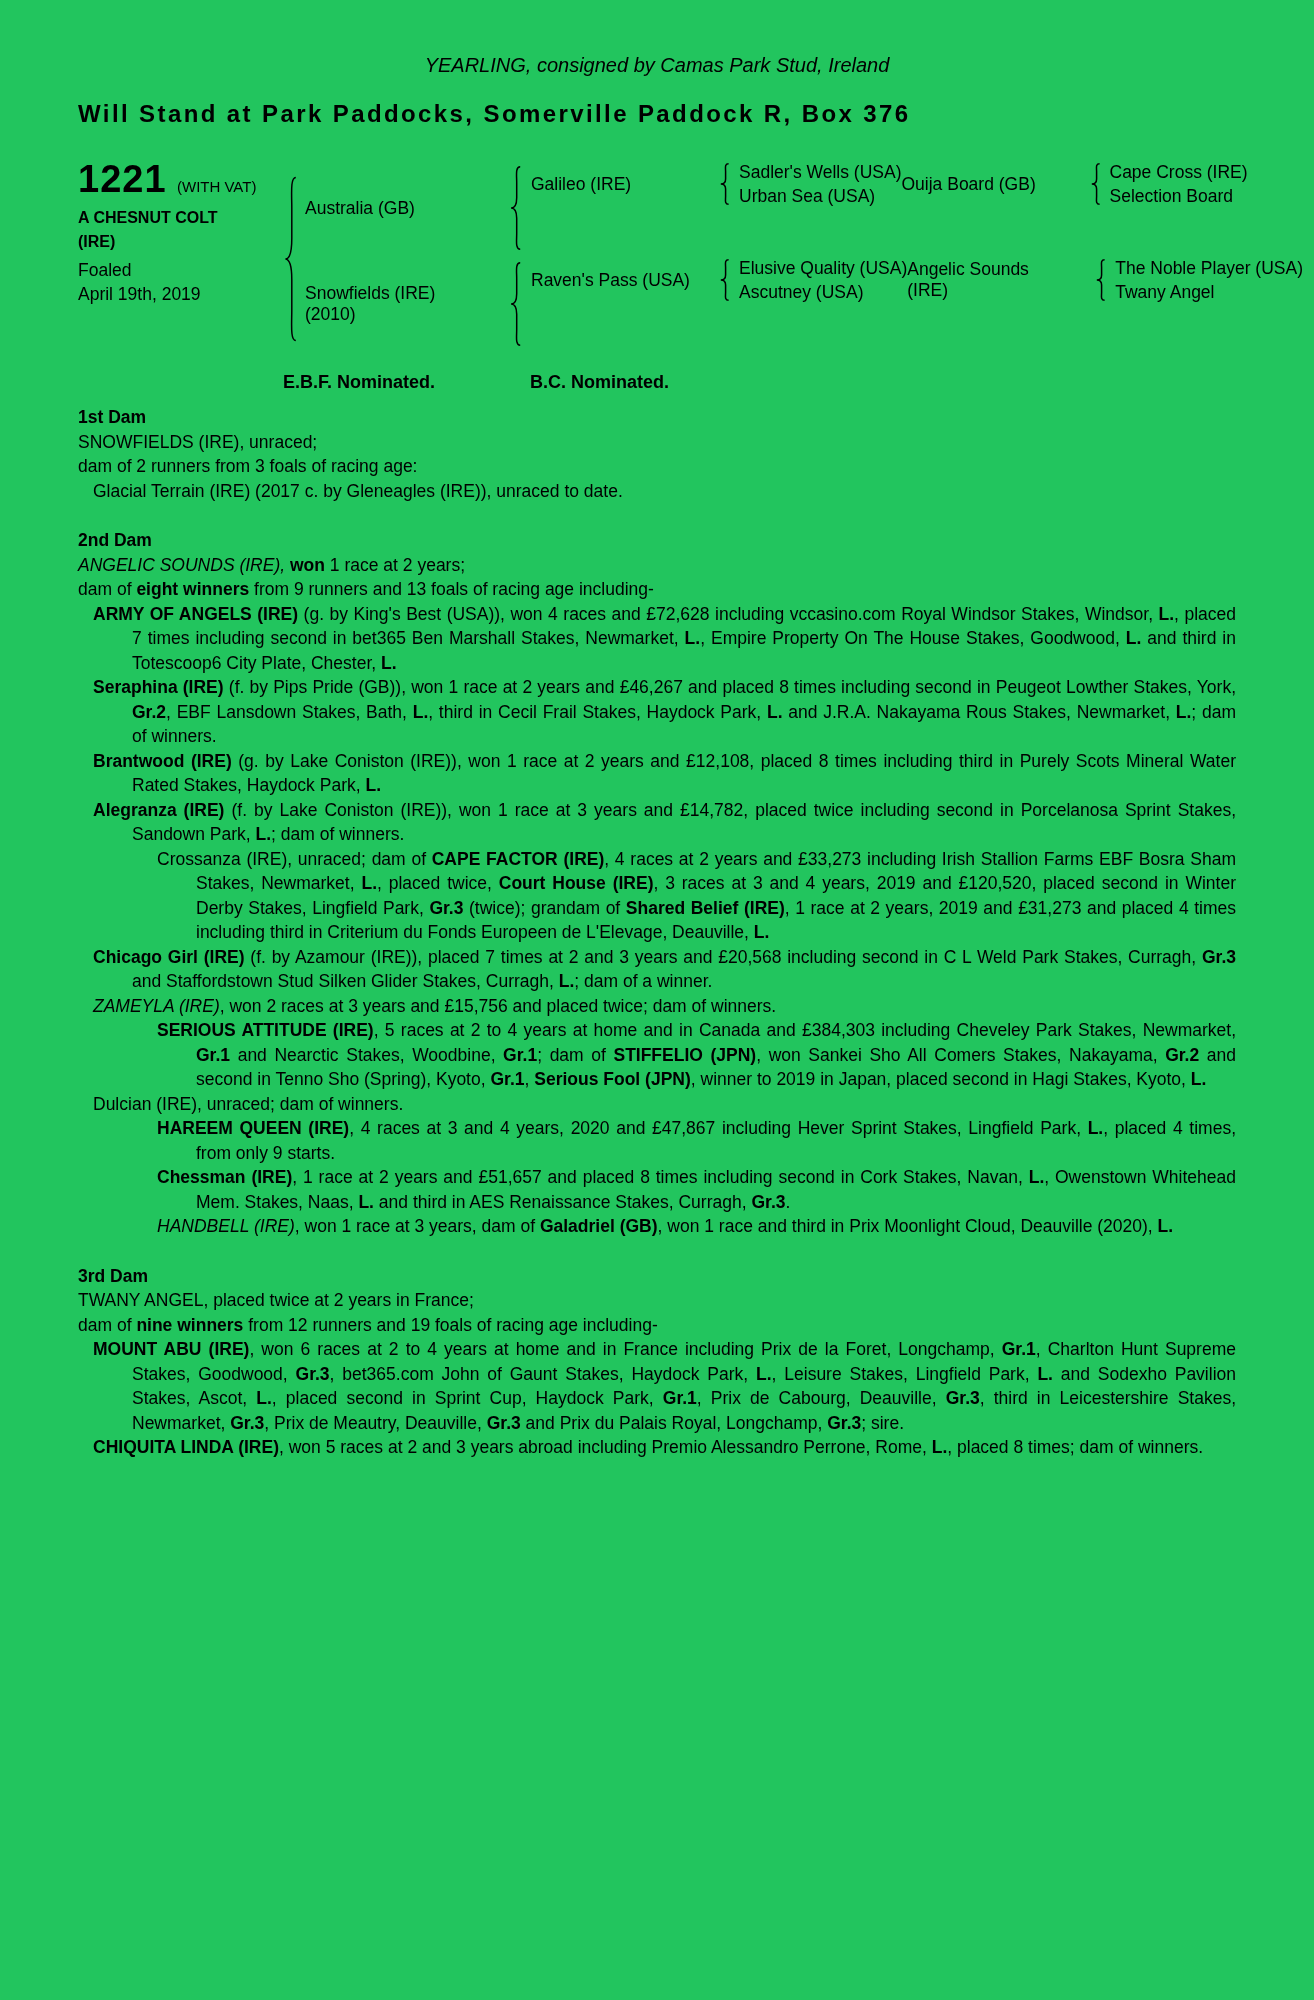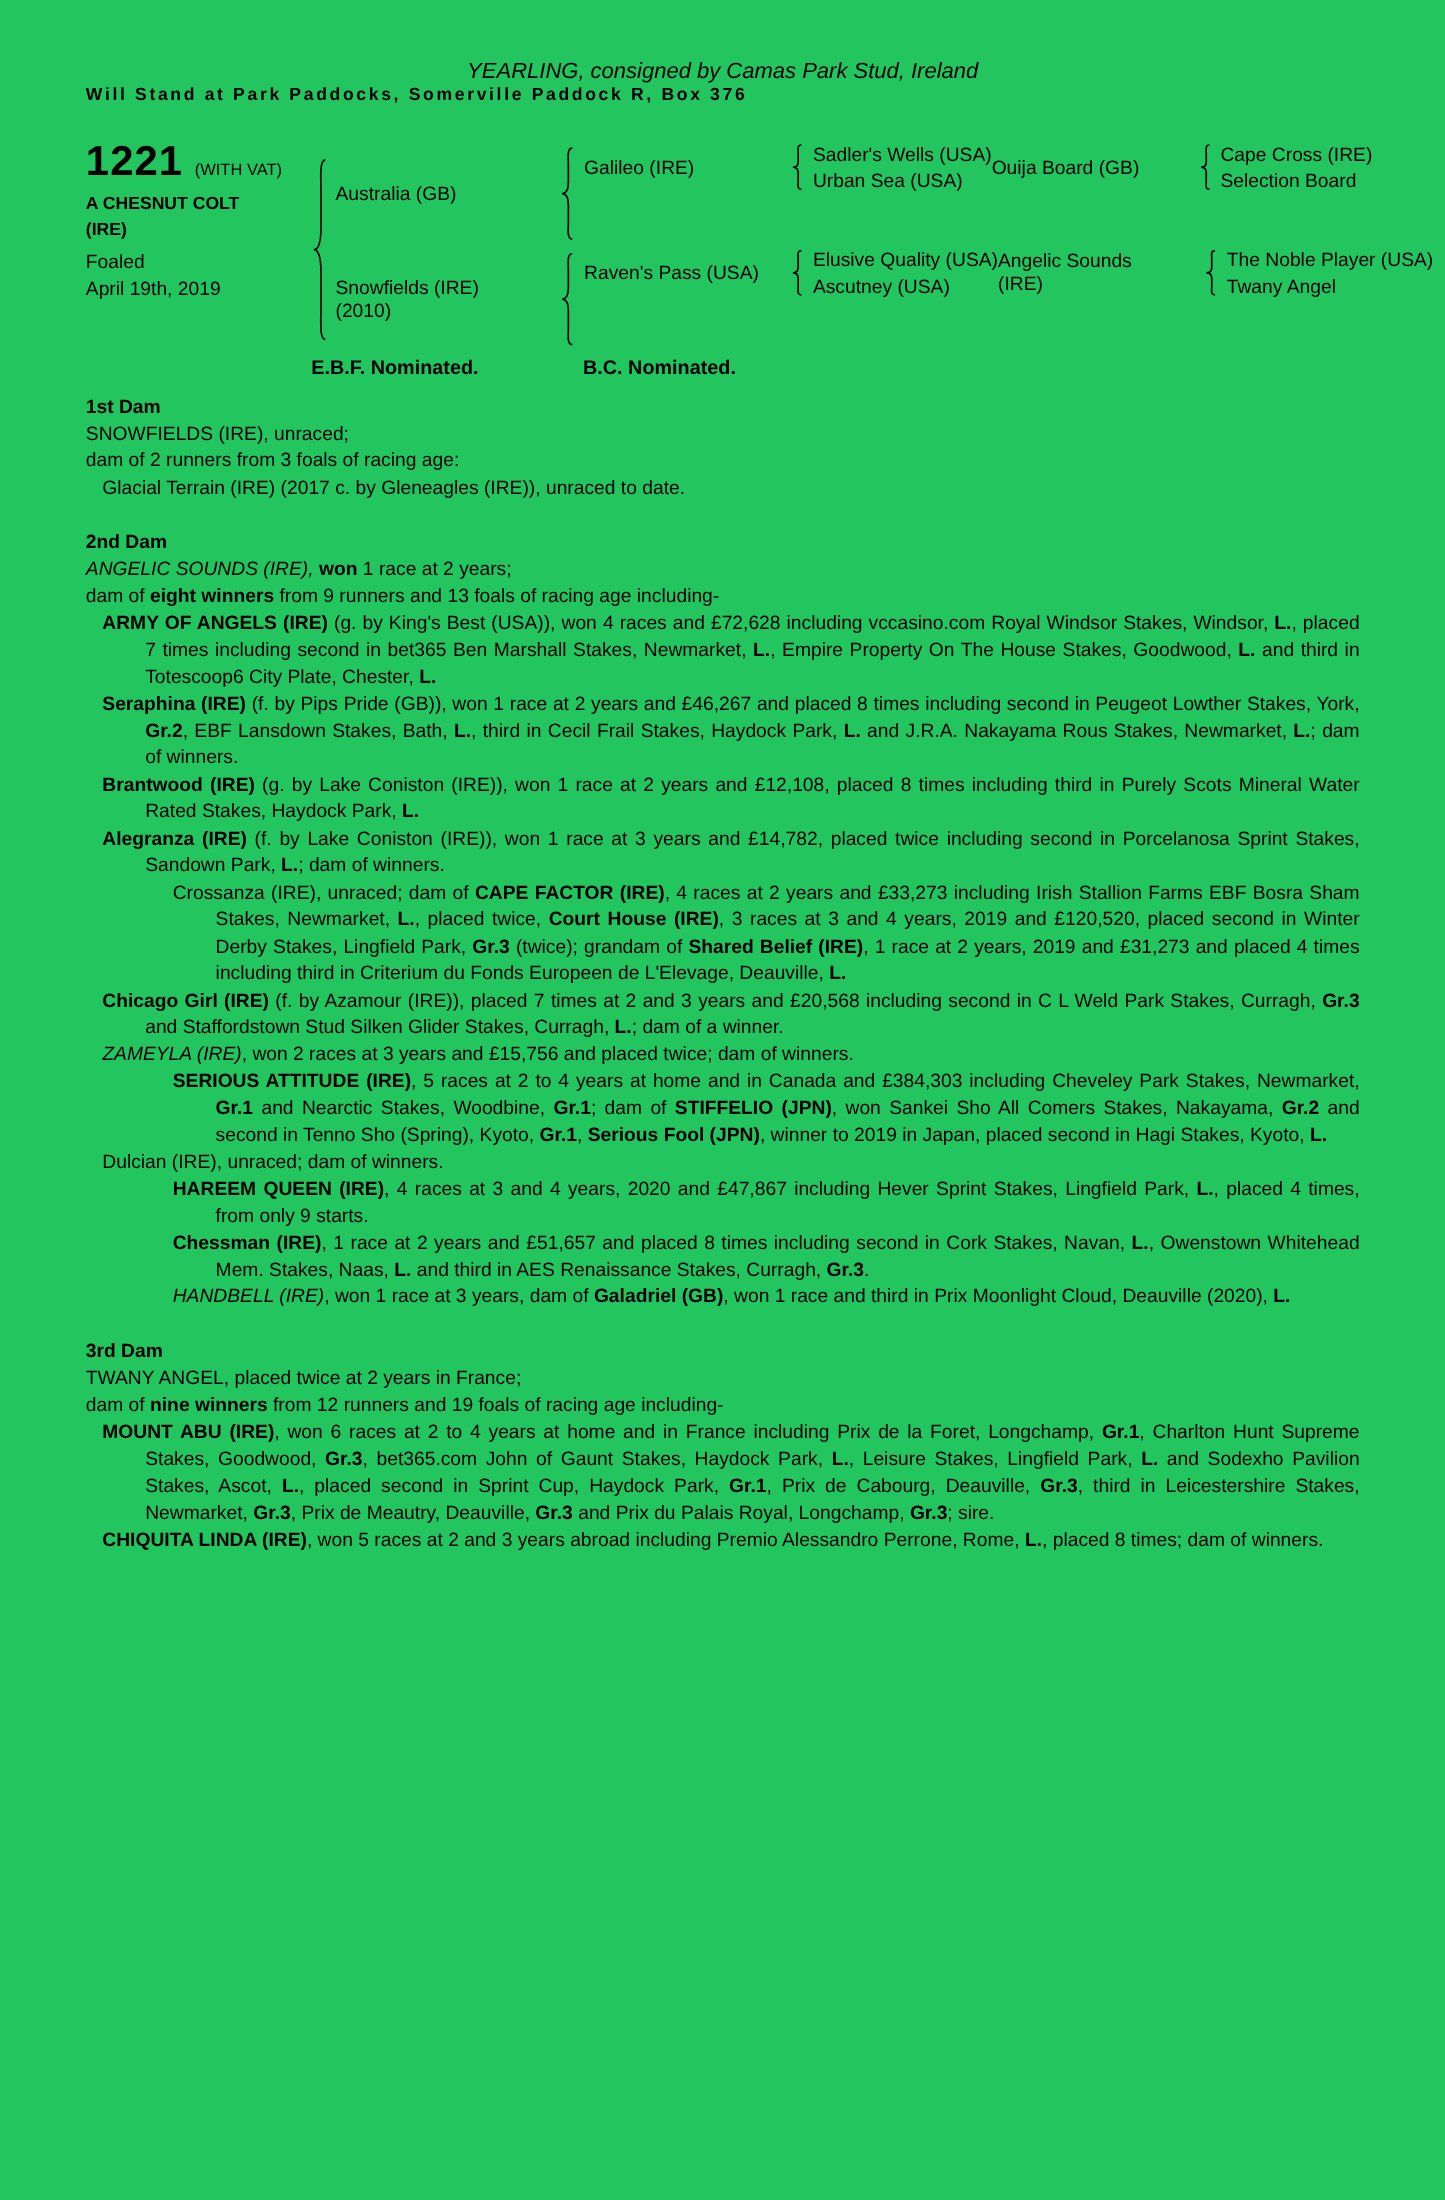--- a/index.html
+++ b/index.html
@@ -1,21 +1,21 @@
 <!DOCTYPE html>
 <html><head>
 <meta charset="utf-8">
 <style>
   * { box-sizing: border-box; }
   html, body { margin: 0; padding: 0; background: #ffffff; color: #000; }
   body { font-family: "Liberation Sans", sans-serif; }
   .page { width: 1314px; min-height: 2000px; padding: 52px 78px 40px 78px; background: #22c55e; }
 
   .consignor { text-align: center; font-style: italic; font-size: 20px; line-height: 26px; }
-  .stand { font-weight: bold; font-size: 16px; letter-spacing: 2.4px; }
+  .stand { font-weight: bold; font-size: 24px; letter-spacing: 2.4px; margin-top: 22px; }
 
   
   .pedigree-block { display: flex; margin-top: 32px; }
   .lot-block { width: 205px; flex: none; }
   .lot-line { white-space: nowrap; }
   .lot-number { font-weight: bold; font-size: 38px; line-height: 38px; letter-spacing: 1px; }
   .lot-vat { font-size: 15px; margin-left: 6px; }
   .lot-desc { font-weight: bold; font-size: 16px; line-height: 24px; margin-top: 8px; white-space: pre-line; }
   .lot-foaled, .lot-foaled-date { font-size: 17.5px; line-height: 24px; }
   .lot-foaled { margin-top: 4px; }
@@ -30,21 +30,21 @@
   .halves { display: flex; flex-direction: column; flex: 1; }
   .half { display: flex; height: 96px; }
   .cell { display: flex; align-items: center; font-size: 17.5px; line-height: 21px; white-space: pre-line; }
   .parent { width: 196px; flex: none; }
   .units { display: flex; flex-direction: row; flex: 1; }
   .unit { display: flex; height: 48px; }
   .gp { width: 180px; flex: none; }
   .ggcol { display: flex; flex-direction: column; justify-content: space-around; }
   .gg { height: 24px; display: flex; align-items: center; font-size: 17.5px; white-space: nowrap; }
 
-  .noms { display: flex; margin-left: 205px; margin-top: 4px; gap: 95px; }
+  .noms { display: flex; margin-left: 205px; margin-top: 20px; gap: 95px; }
   .nom { font-weight: bold; font-size: 18px; }
 
   
   #sections { margin-top: 10px; }
   .sec-head { font-size: 17.5px; line-height: 24.5px; font-weight: bold; margin-top: 25px; }
   #sections > .sec-head:first-child { margin-top: 12px; }
   .para { margin: 0; font-size: 17.5px; line-height: 24.5px; text-align: justify; }
   .ind0 { margin-left: 0; }
   .ind1 { margin-left: 54px; text-indent: -39px; }
   .ind2 { margin-left: 118px; text-indent: -39px; }

